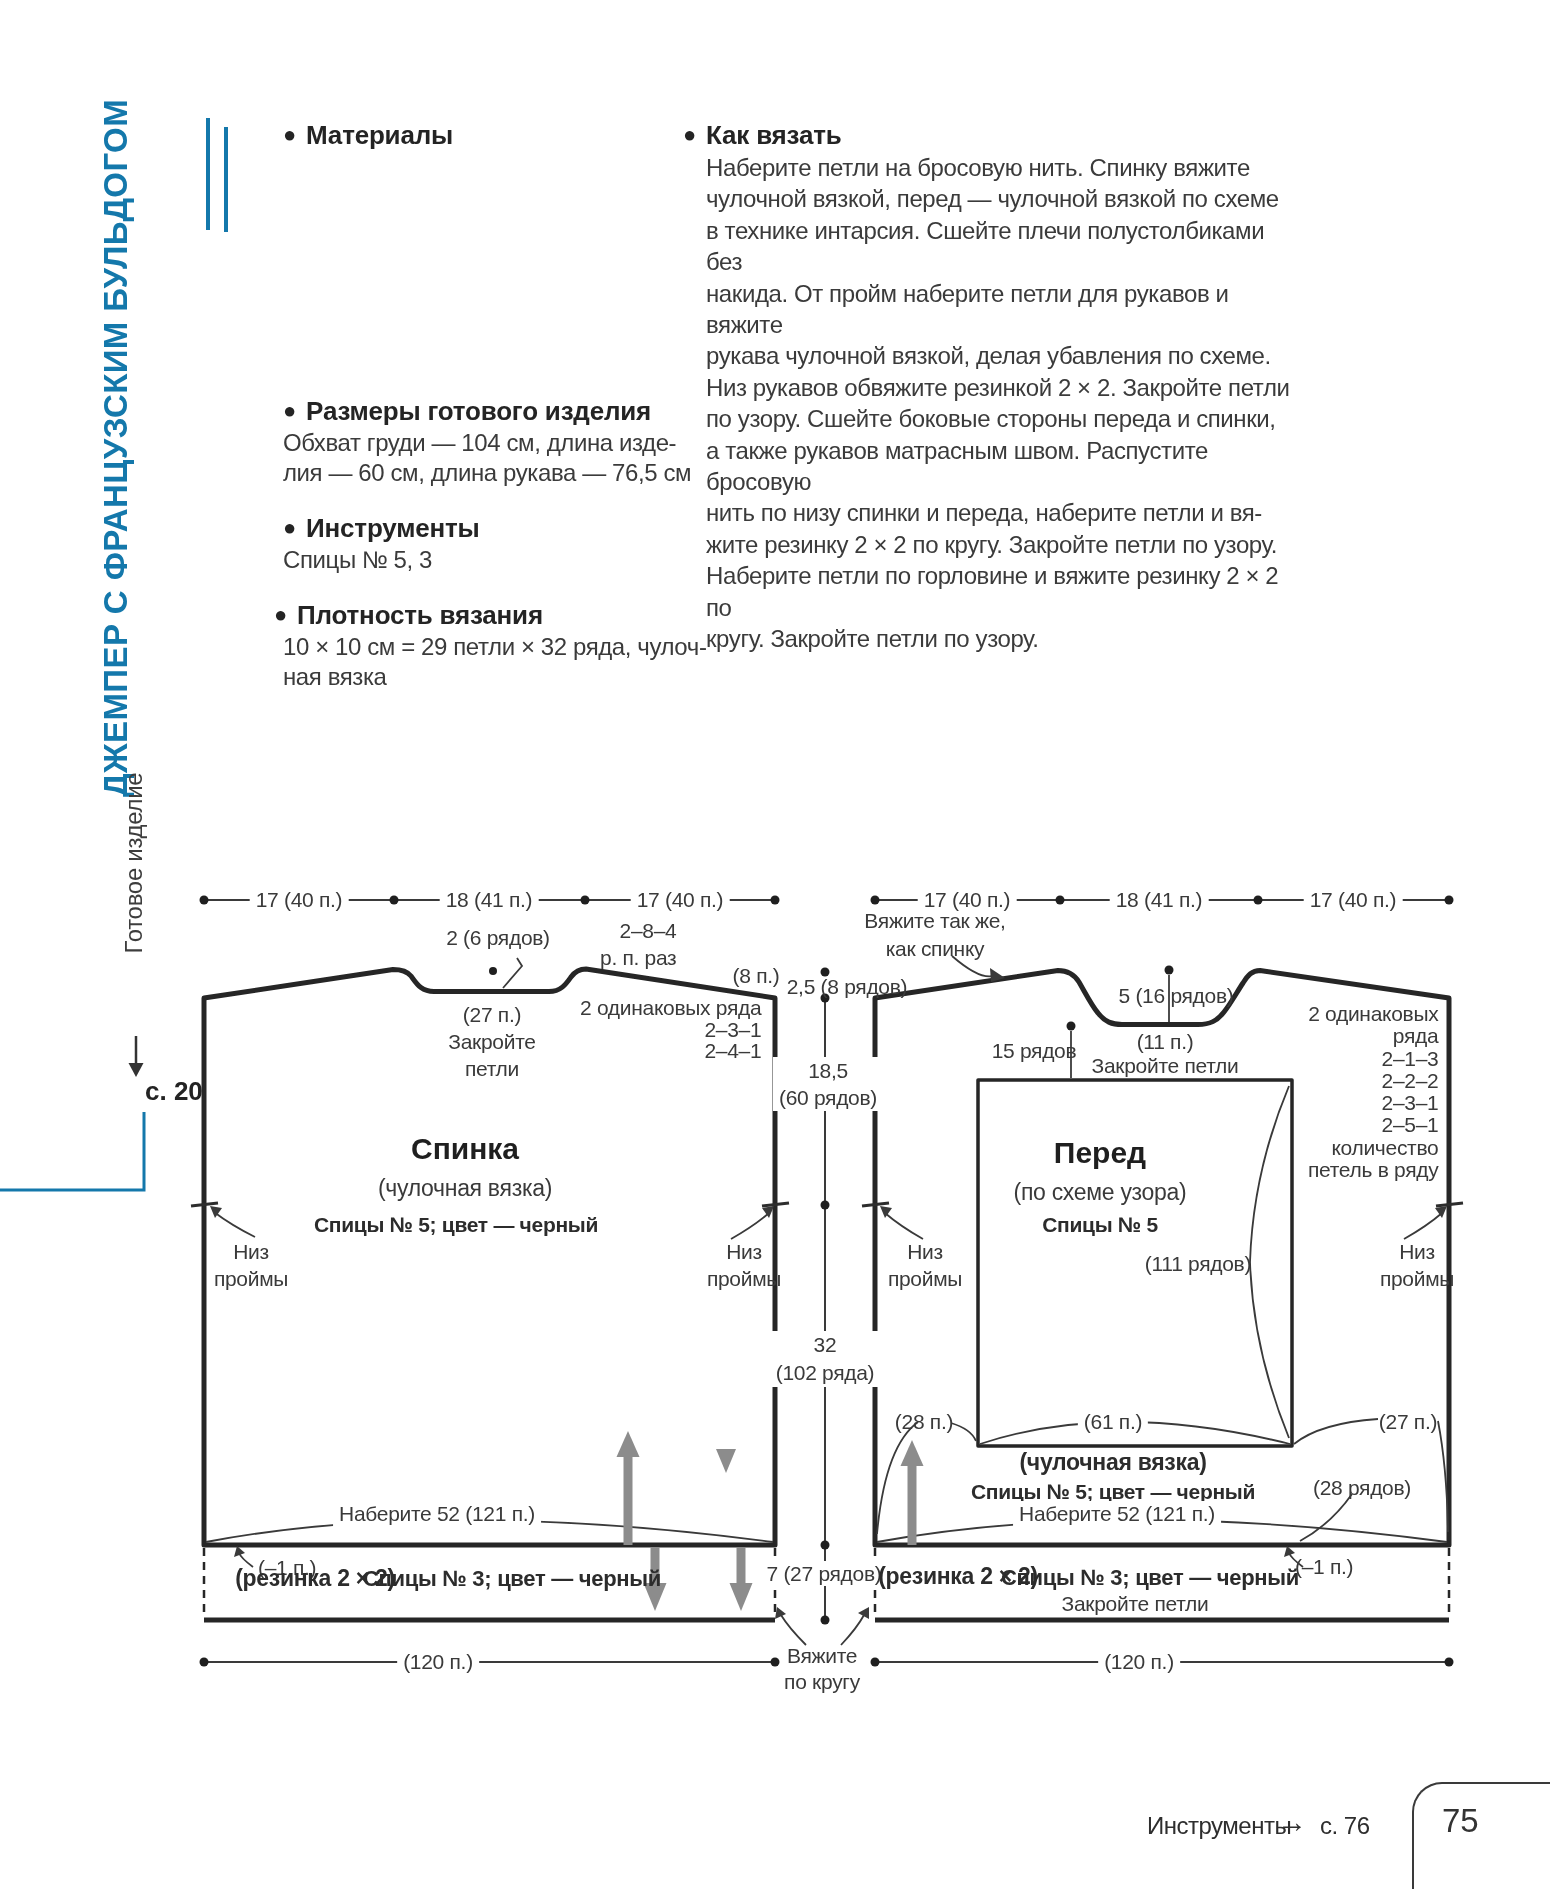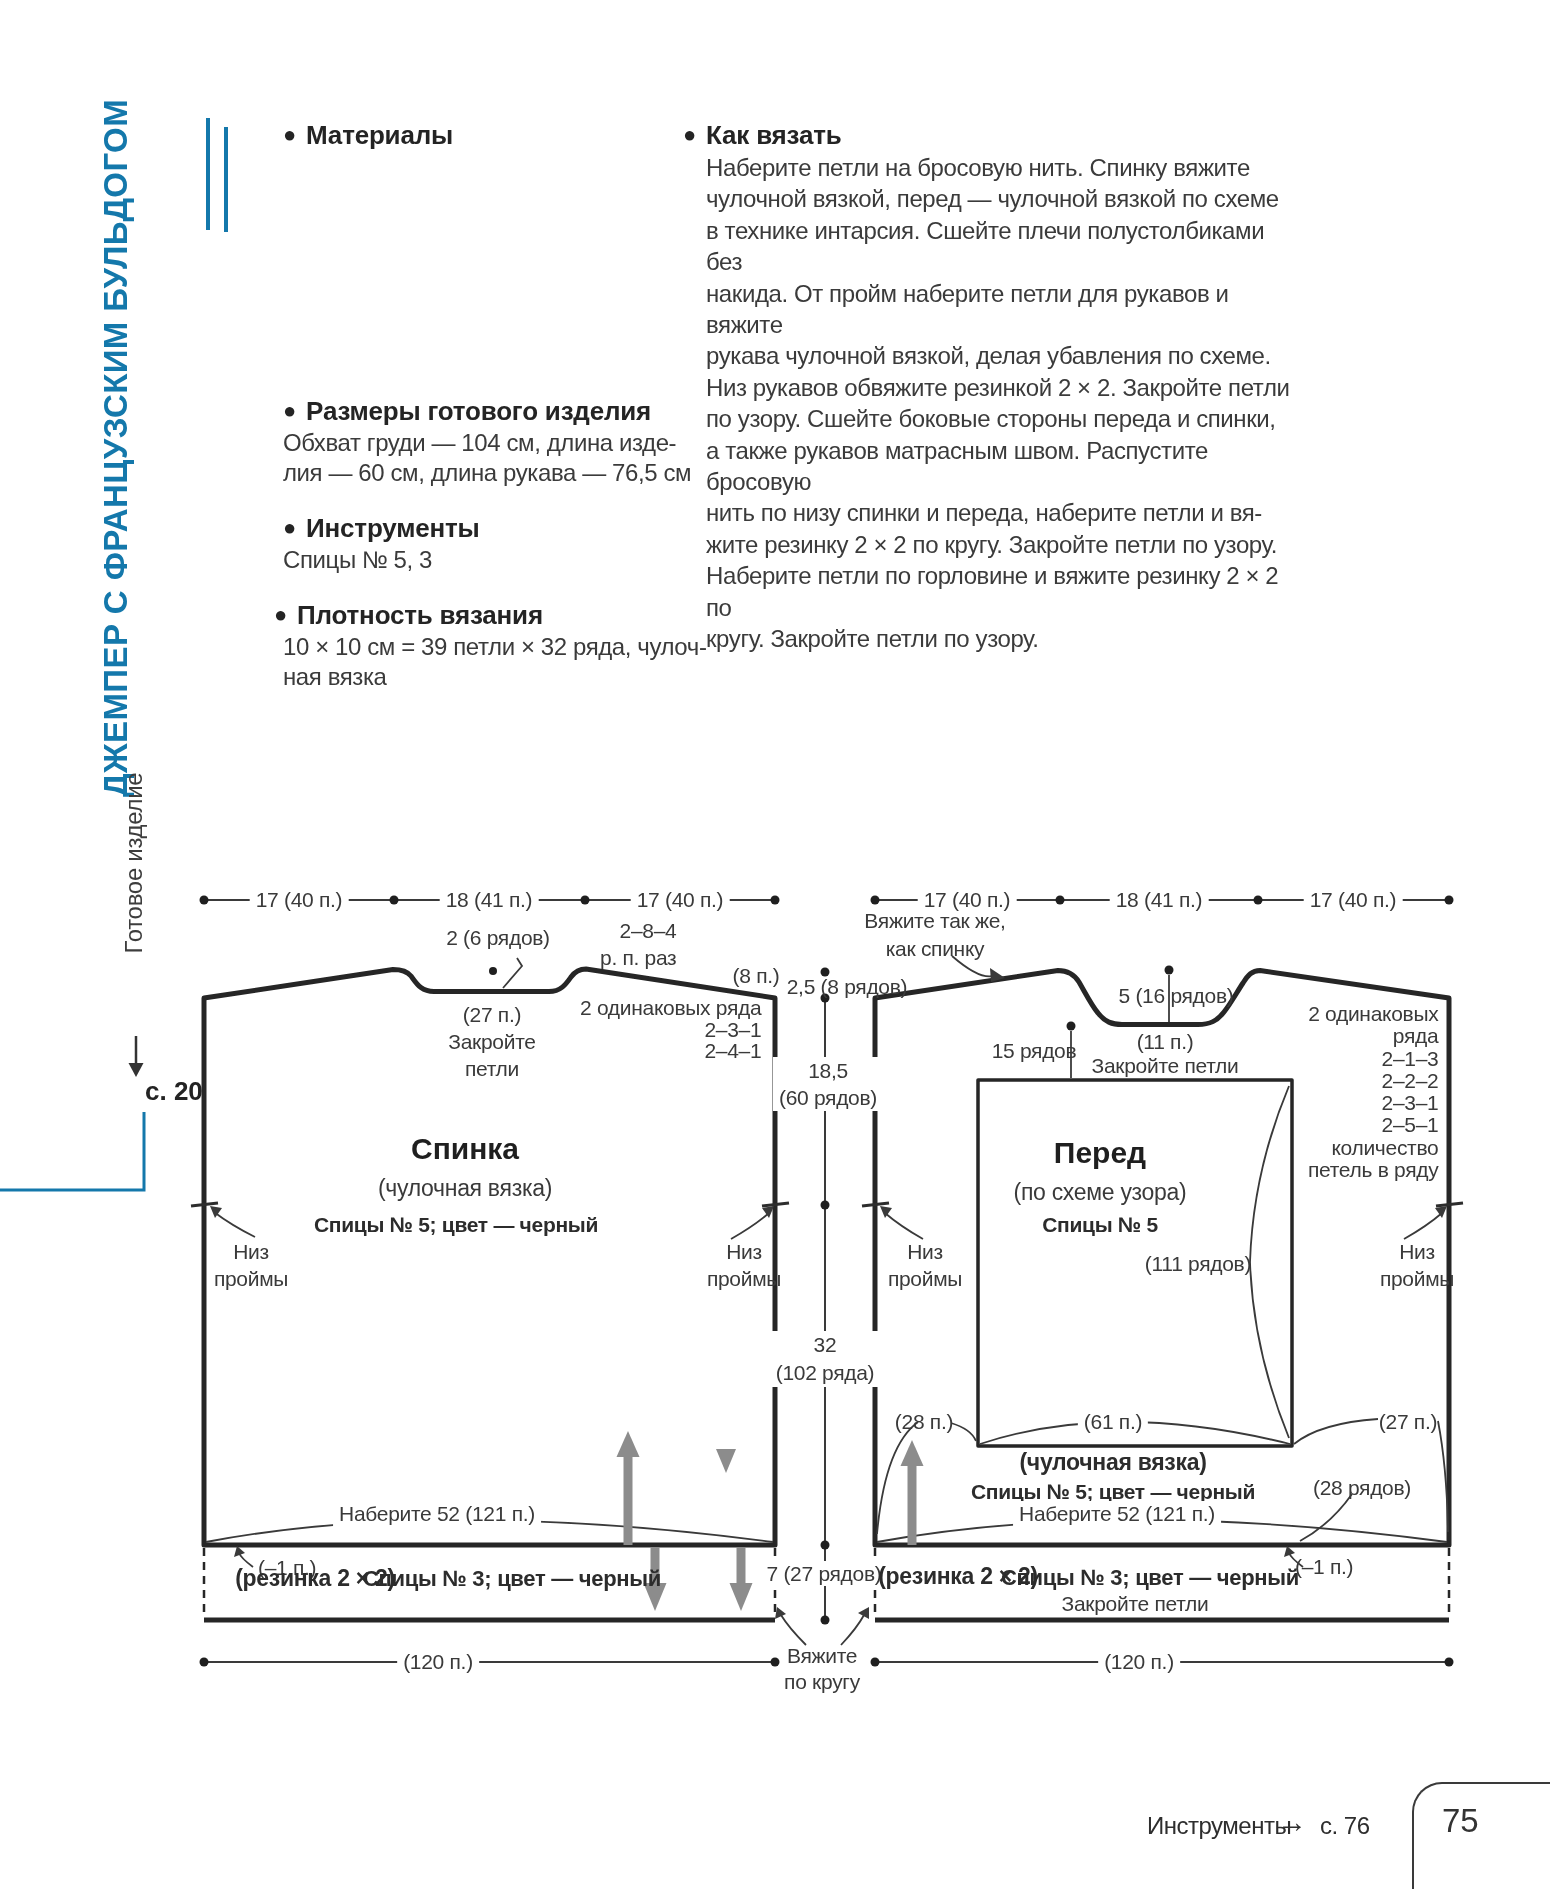--- a/index.html
+++ b/index.html
@@ -184,21 +184,21 @@
 лия — 60 см, длина рукава — 76,5 см</div>
 
   <div class="sec-title" style="left:283px;top:513px">
     <span class="blt">●</span><span>Инструменты</span>
   </div>
   <div class="sec-body" style="left:283px;top:545px;width:440px">Спицы № 5, 3</div>
 
   <div class="sec-title" style="left:274px;top:600px">
     <span class="blt">●</span><span>Плотность вязания</span>
   </div>
-  <div class="sec-body" style="left:283px;top:632px;width:440px">10 × 10 см = 39 петли × 32 ряда, чулоч-
+  <div class="sec-body" style="left:283px;top:632px;width:440px">10 × 10 см = 29 петли × 32 ряда, чулоч-
 ная вязка</div>
 
   <div class="sec-title" style="left:683px;top:120px">
     <span class="blt">●</span><span>Как вязать</span>
   </div>
   <div class="sec-body howto" style="left:706px;top:152px;width:600px">Наберите петли на бросовую нить. Спинку вяжите
 чулочной вязкой, перед — чулочной вязкой по схеме
 в технике интарсия. Сшейте плечи полустолбиками без
 накида. От пройм наберите петли для рукавов и вяжите
 рукава чулочной вязкой, делая убавления по схеме.

